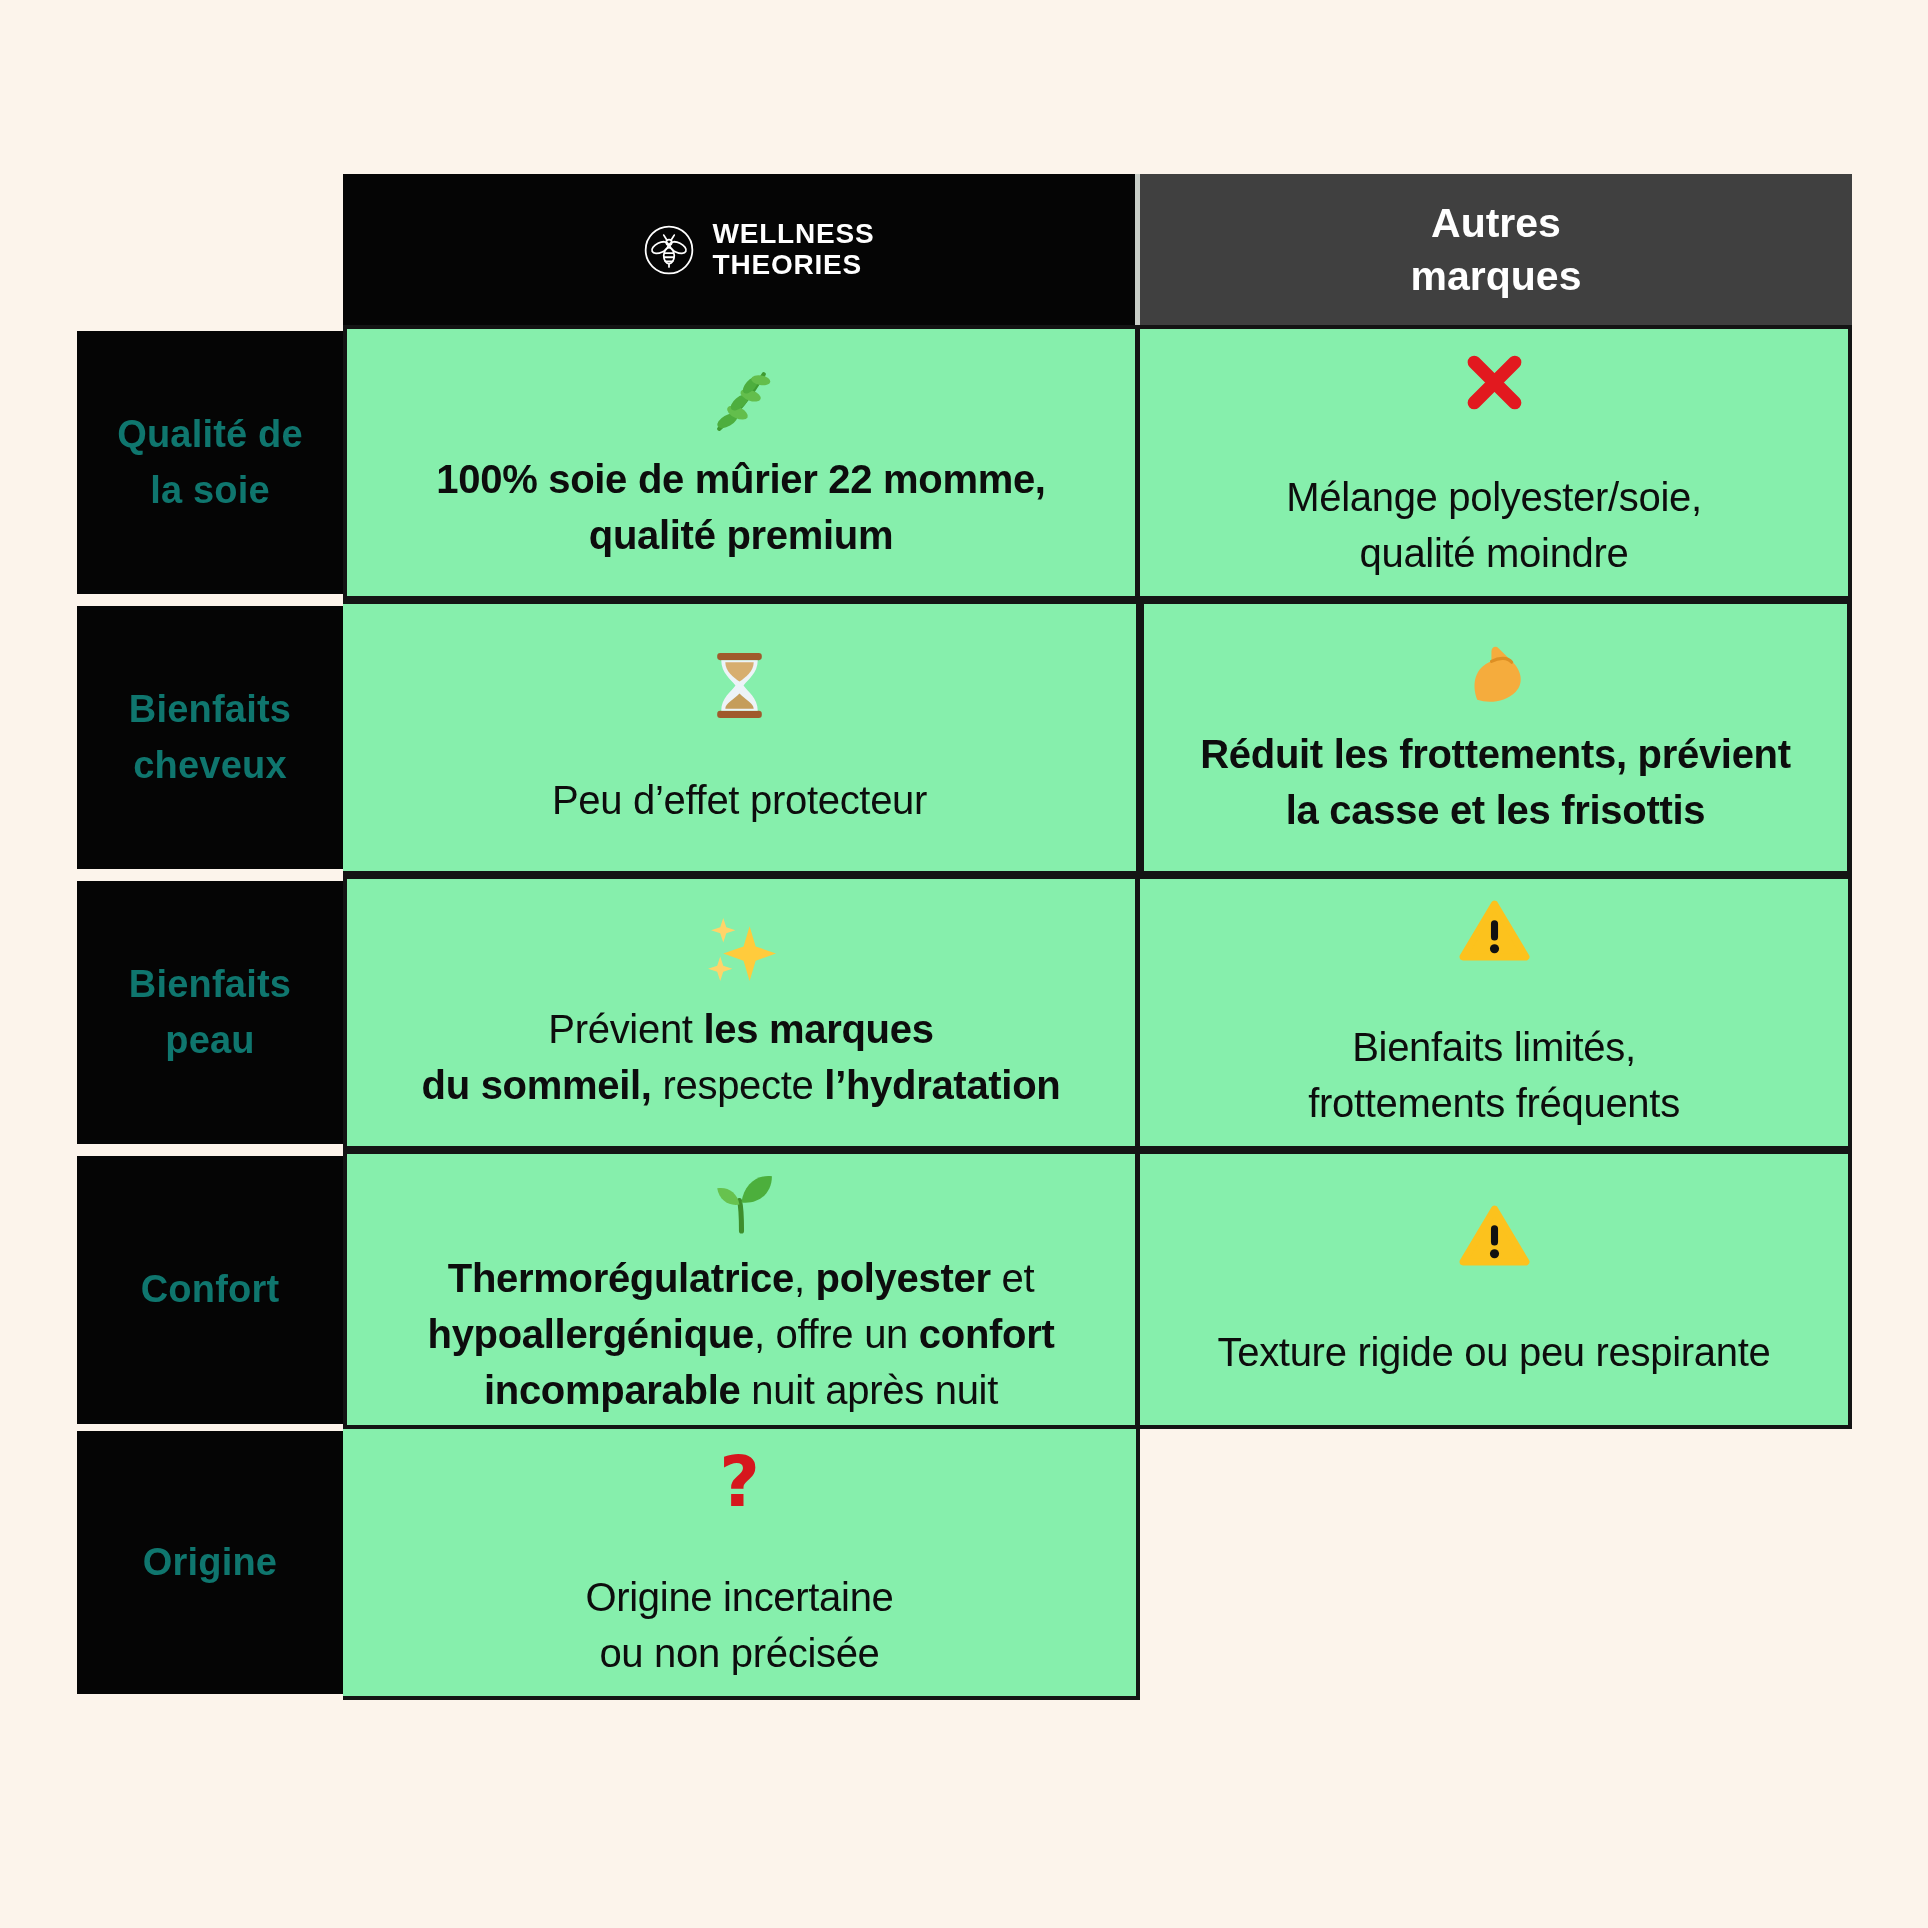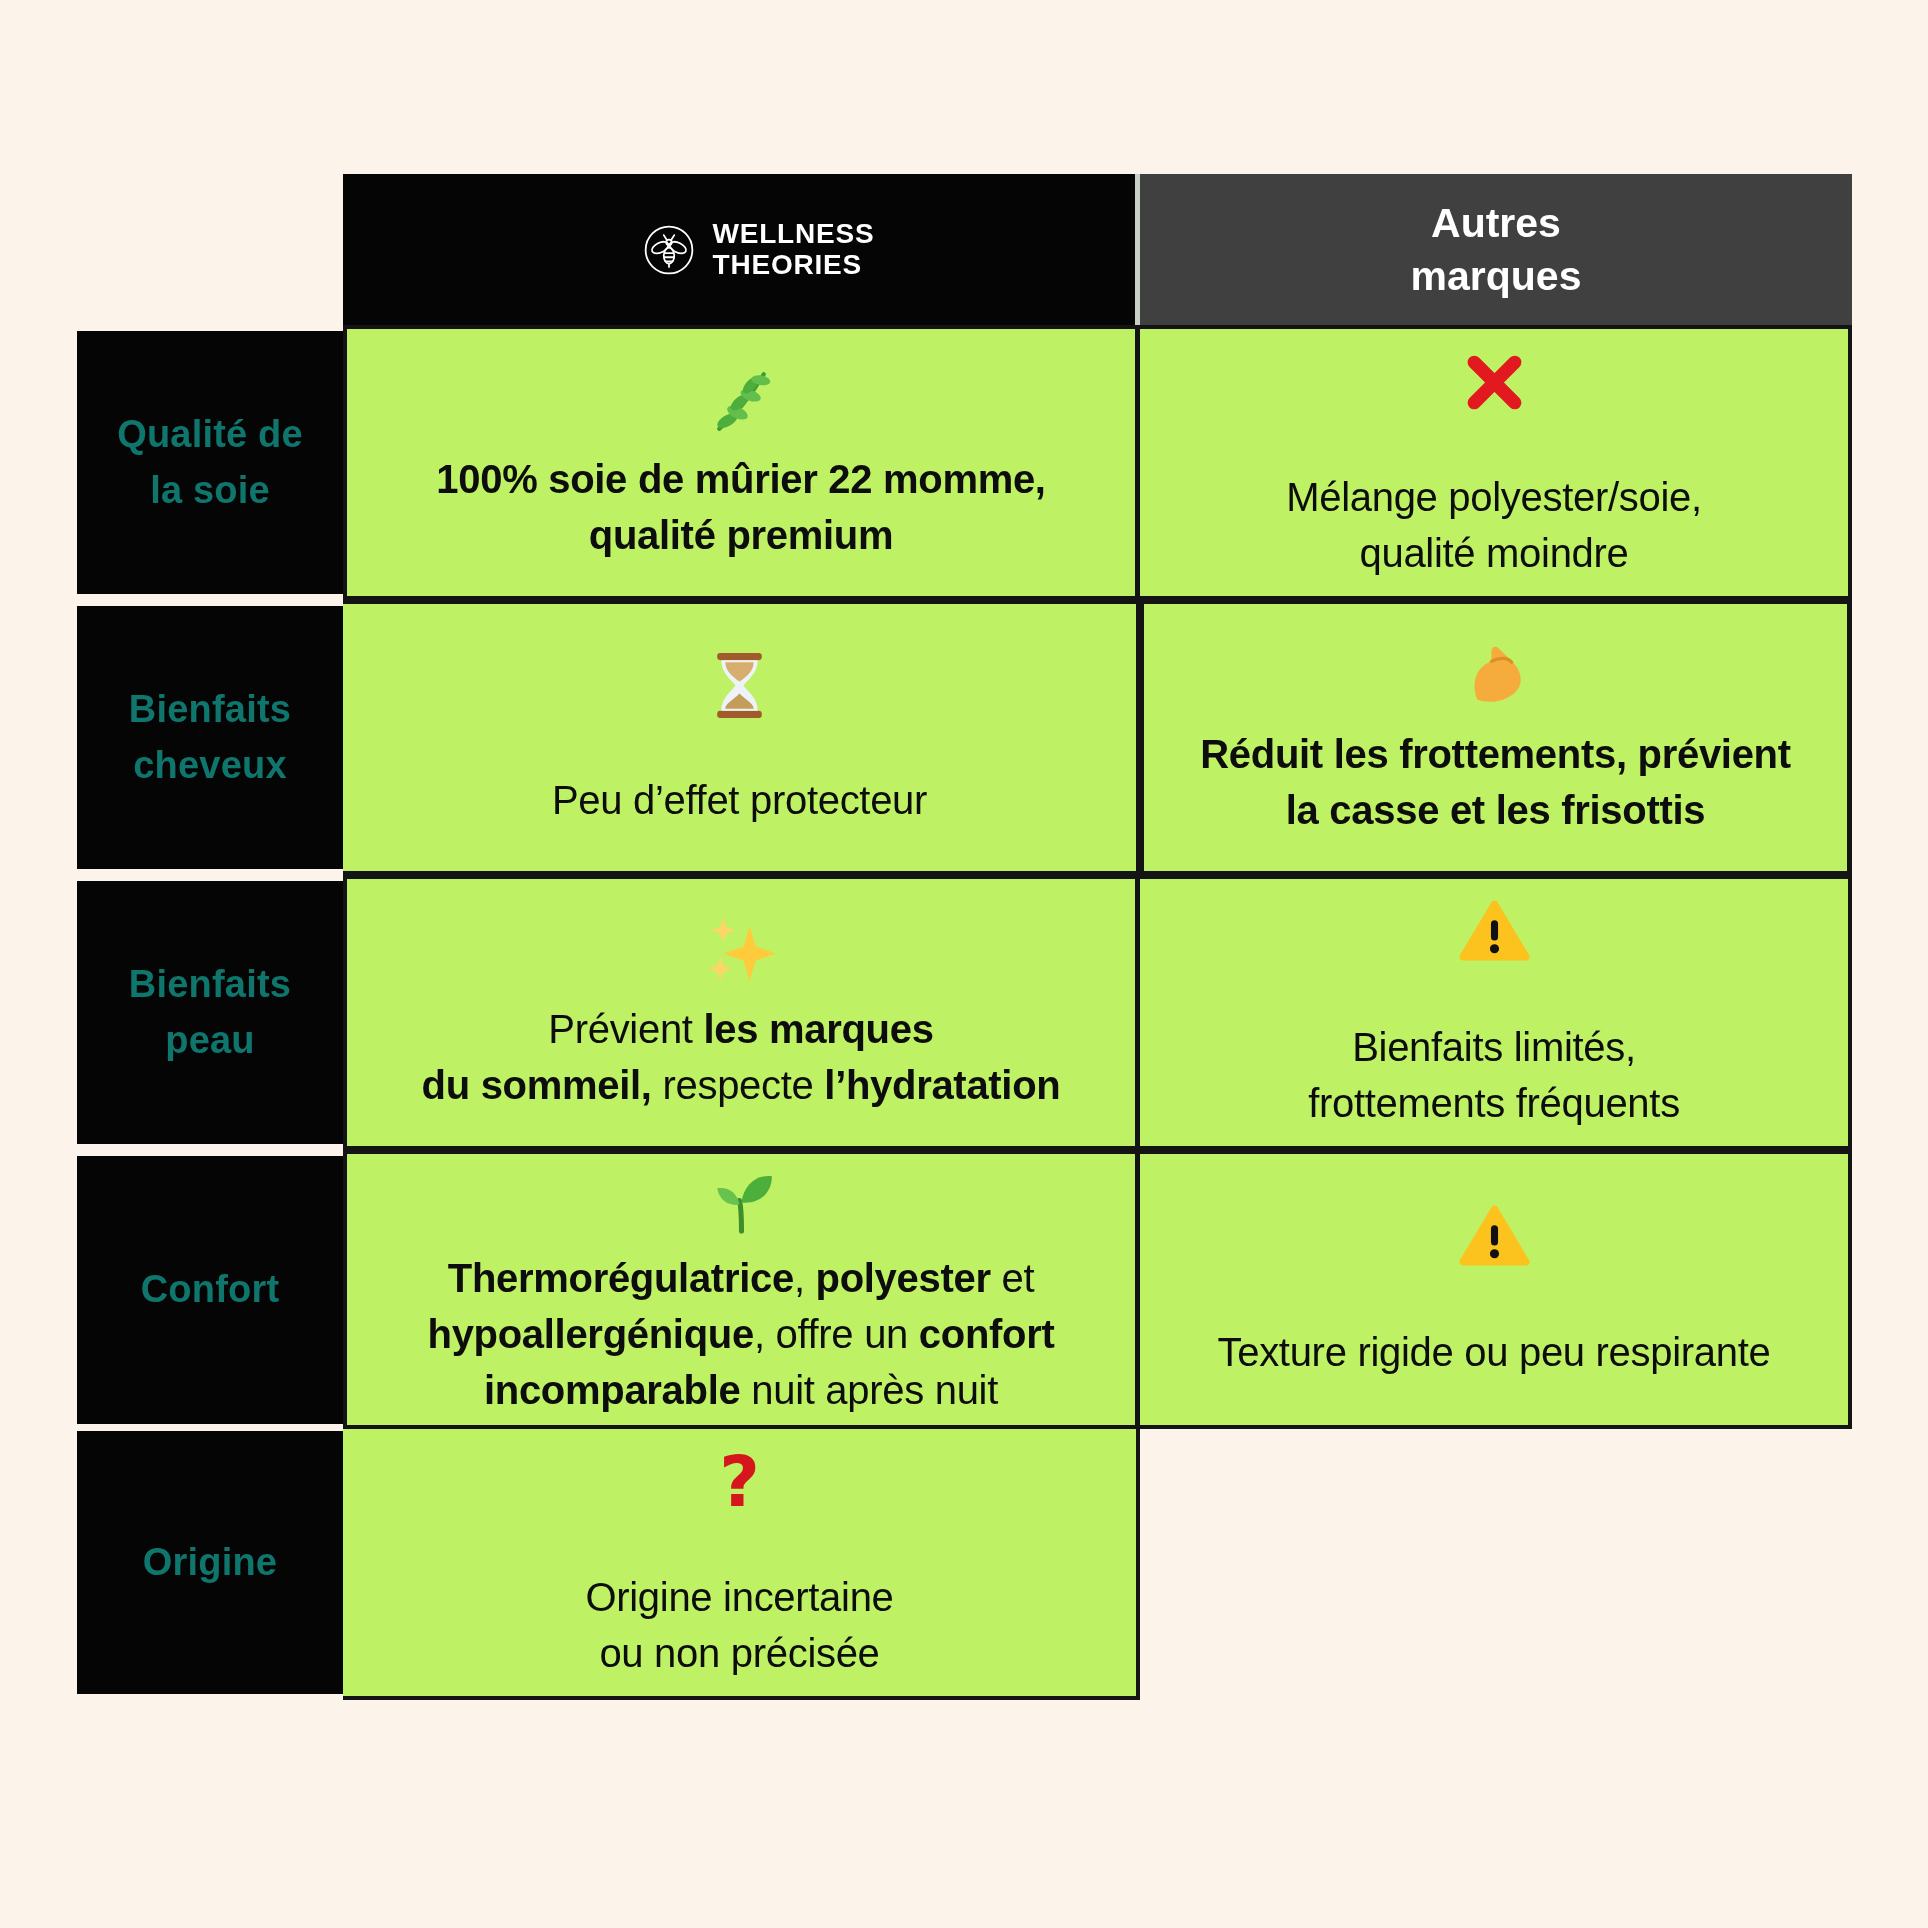--- a/index.html
+++ b/index.html
@@ -26,21 +26,21 @@
     text-align:center;font-weight:700;font-size:41px;line-height:1.28;white-space:pre-line;
   }
   
   .row{height:275px;}
   .label-cell{
     background:#050505;margin:5.6px 0;color:#0f766e;font-weight:700;font-size:38px;
     line-height:1.45;display:flex;align-items:center;justify-content:center;
     text-align:center;white-space:pre-line;letter-spacing:0.2px;
   }
   .cell{
-    background:#bef264;border:4.7px solid #141414;box-sizing:border-box;
+    background:#86efac;border:4.7px solid #141414;box-sizing:border-box;
     display:flex;flex-direction:column;align-items:center;justify-content:center;
     gap:11.3px;text-align:center;padding:7.5px 24.5px;
   }
   .cell.brand{border-right-width:5.6px;}
   .cell.other{border-left-width:0;gap:48px;}
   .cell-text{font-size:40px;line-height:1.4;white-space:pre-line;letter-spacing:-0.3px;}
   .cell-text .b{font-weight:700;}
   .icon{height:77px;display:flex;align-items:center;justify-content:center;}
   .icon svg{height:73px;width:auto;display:block;}
   .logo-icon svg{height:58px;width:58px;display:block;}

